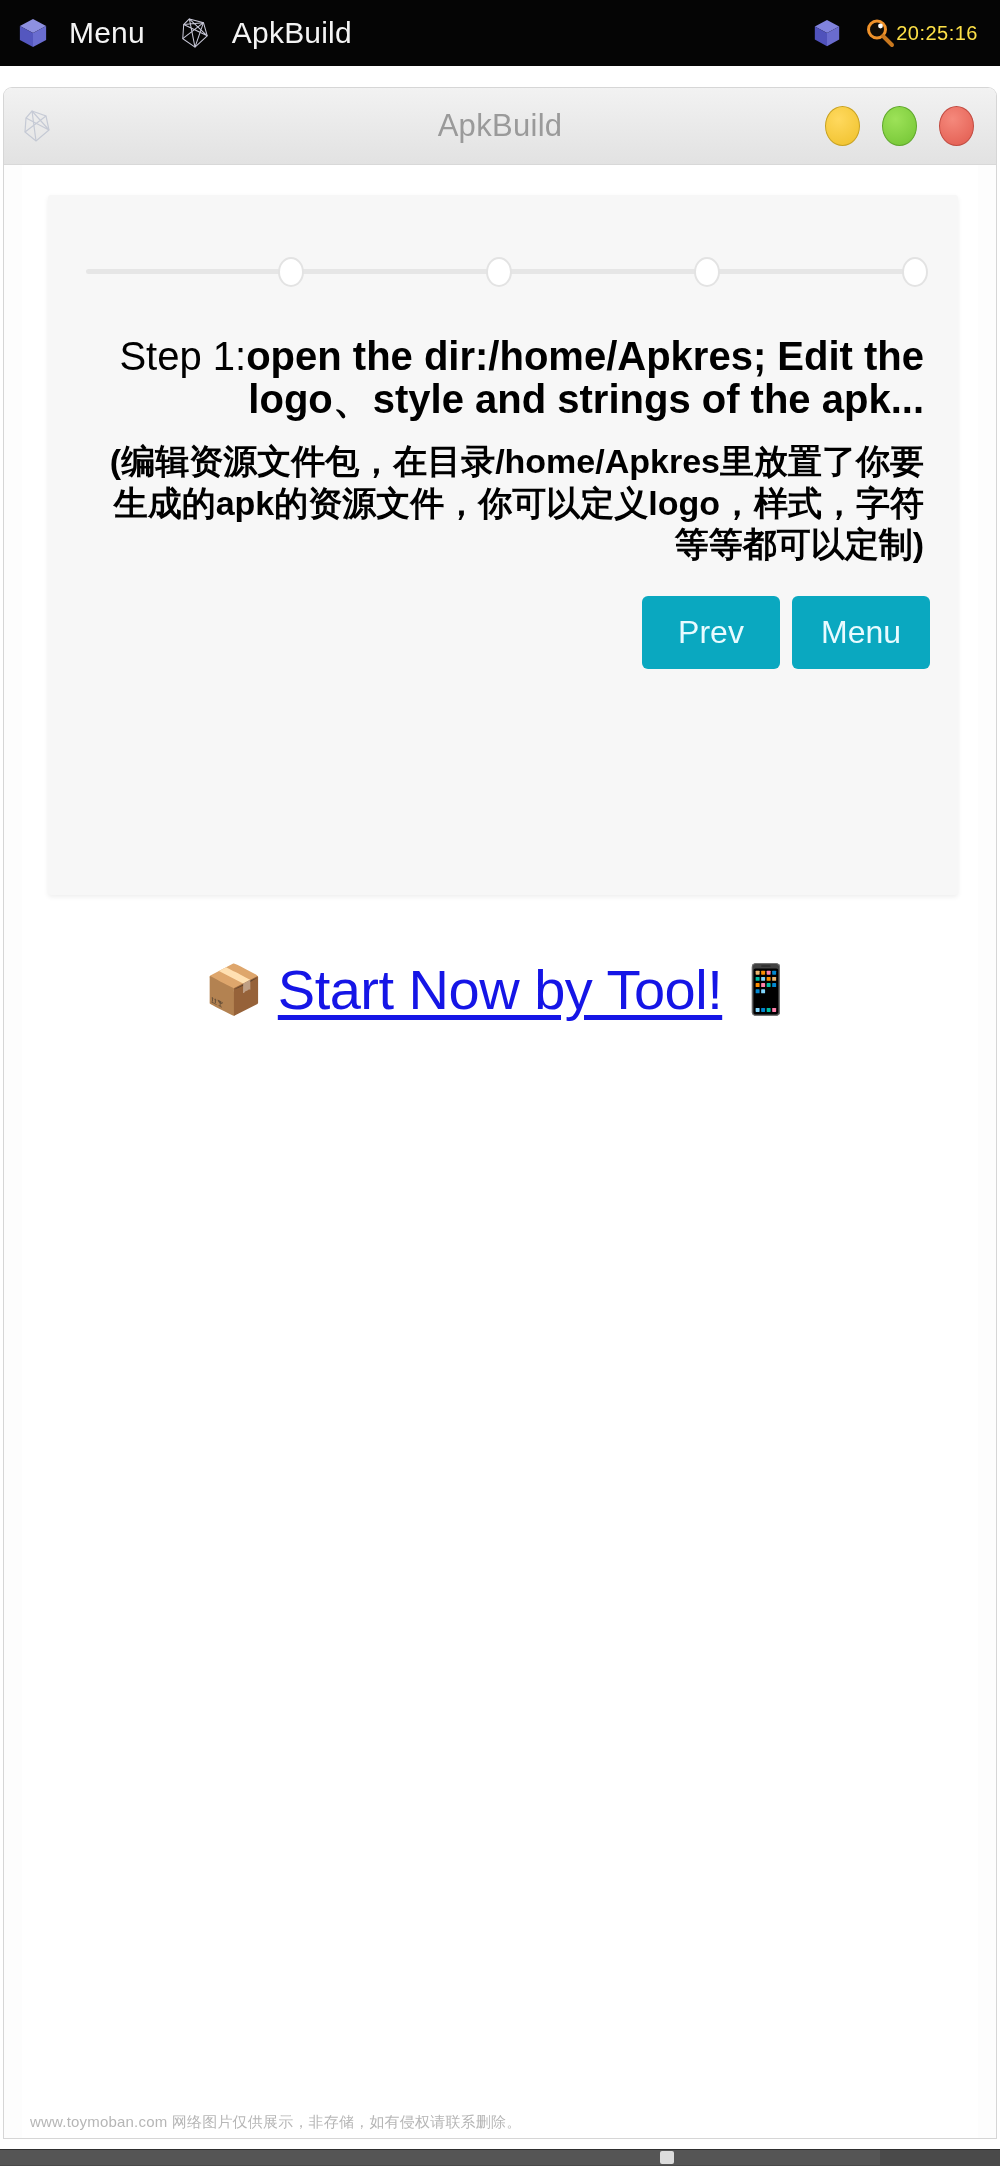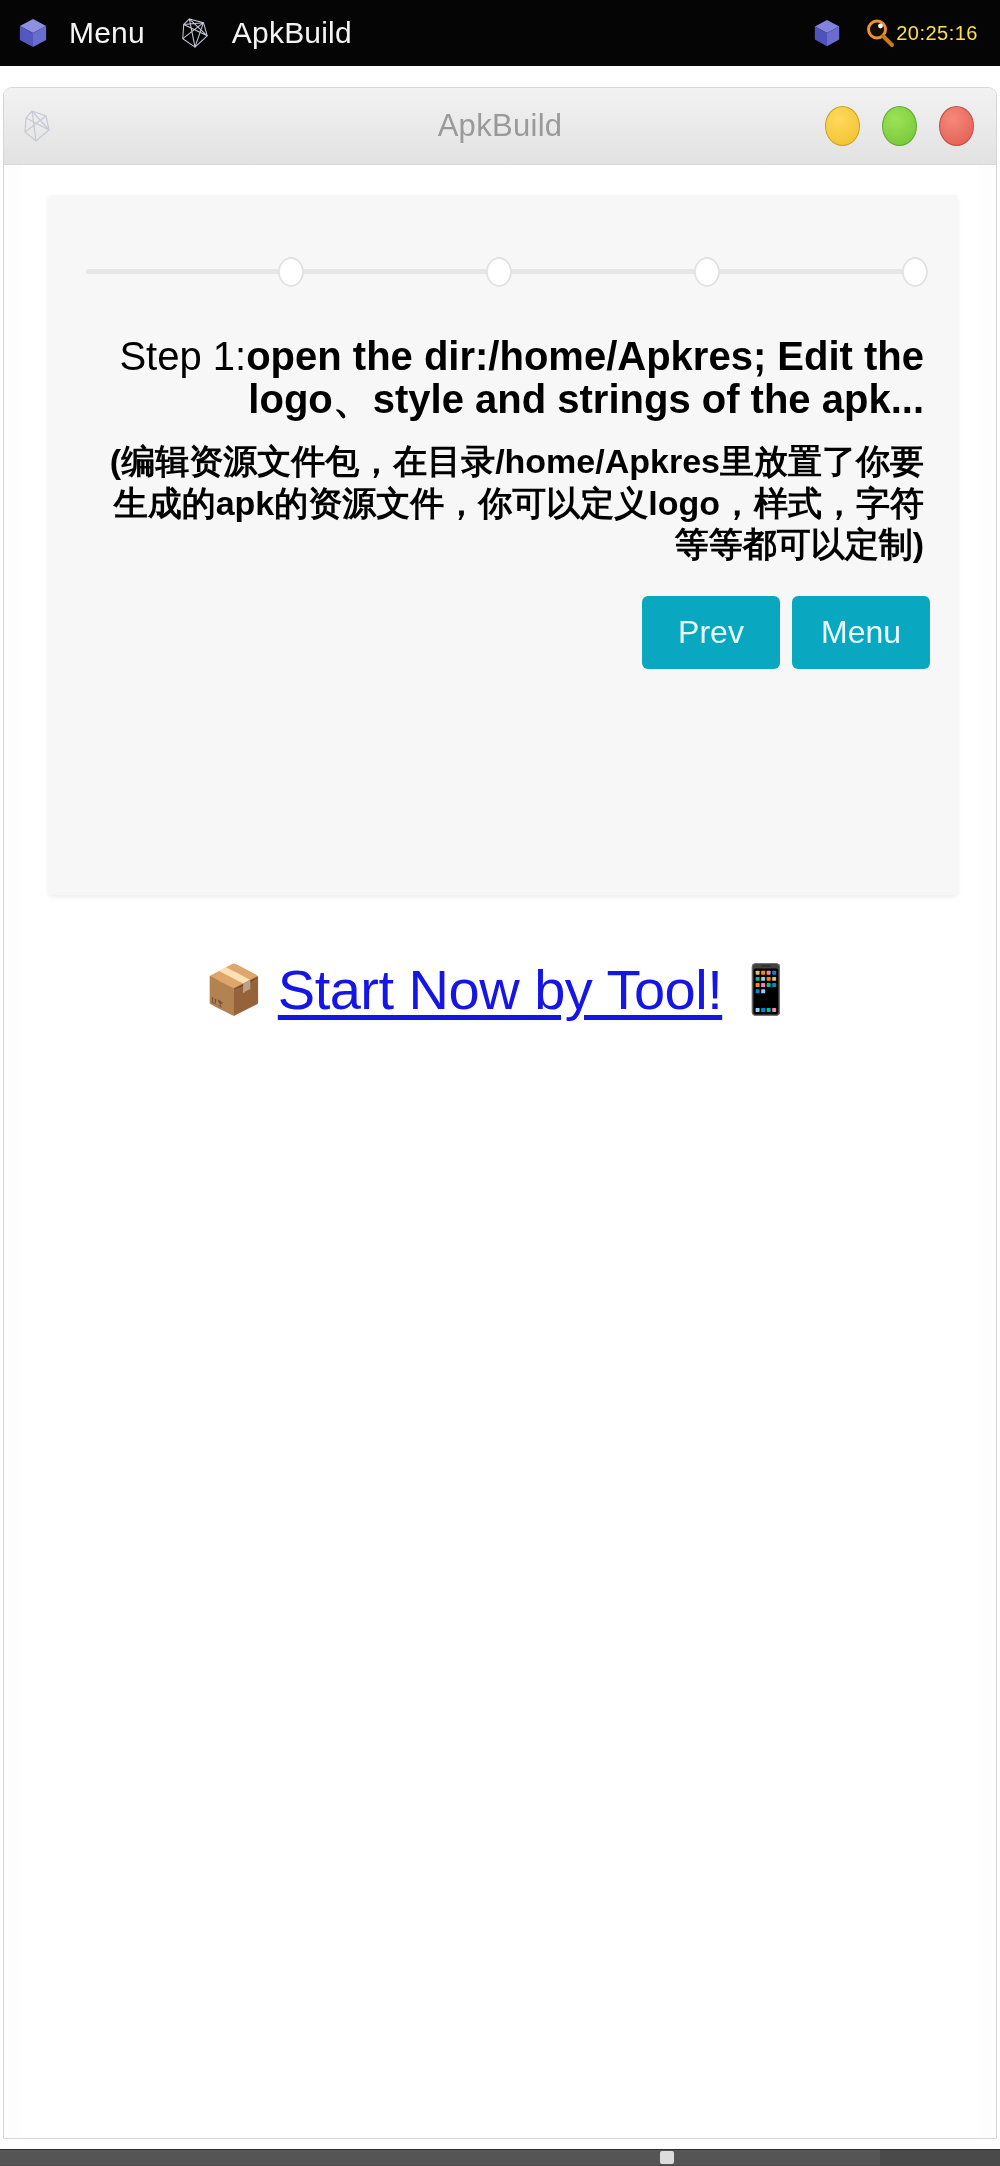--- a/index.html
+++ b/index.html
@@ -325,19 +325,20 @@
         <button class="btn" style="background: rgb(10, 168, 192);">Menu</button>
       </div>
     </div>
 
     <div class="link-row">
       <span class="emoji">📦</span>
       <a class="tool-link" href="#" style="color: rgb(21, 21, 230); text-align: center;">Start Now by Tool!</a>
       <span class="emoji">📱</span>
     </div>
 
+    <div class="watermark">www.toymoban.com 网络图片仅供展示，非存储，如有侵权请联系删除。</div>
   </div>
 </div>
 
 <div class="bottombar">
   <div class="bottombar-track"></div>
   <div class="bottombar-handle"></div>
 </div>
 
 </body></html>

